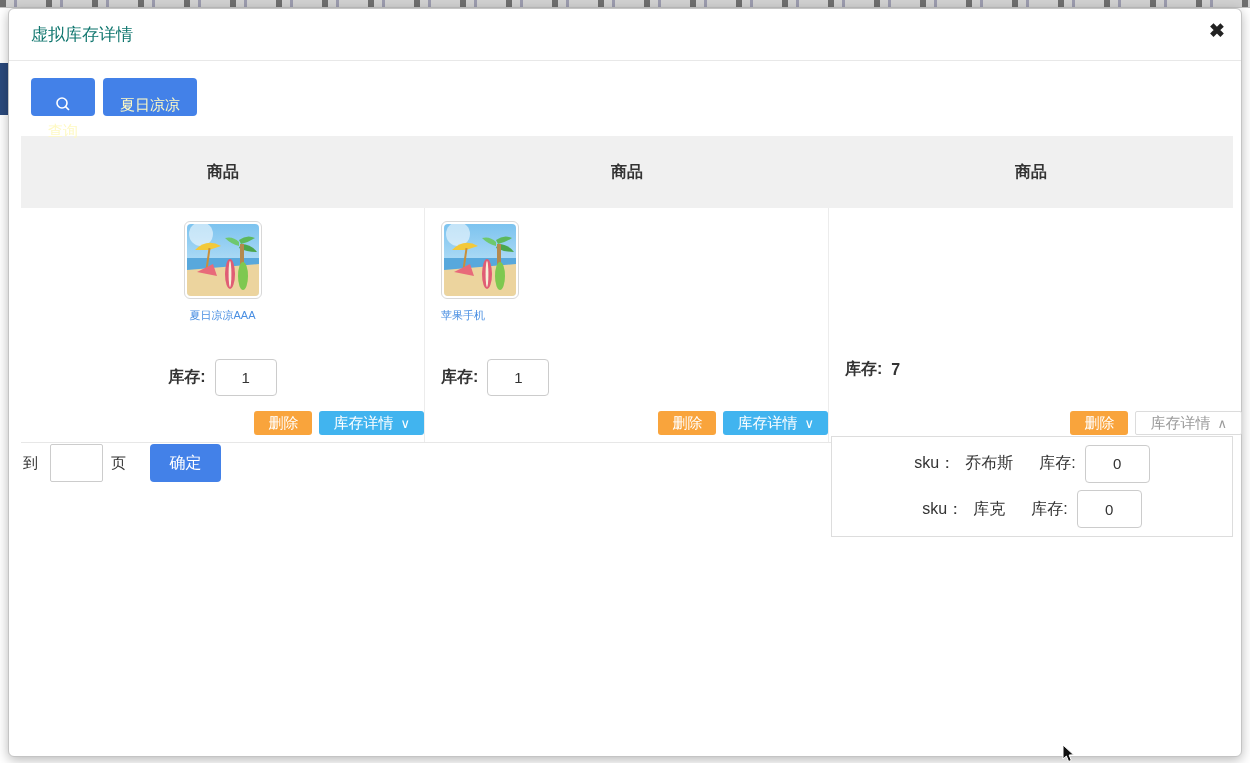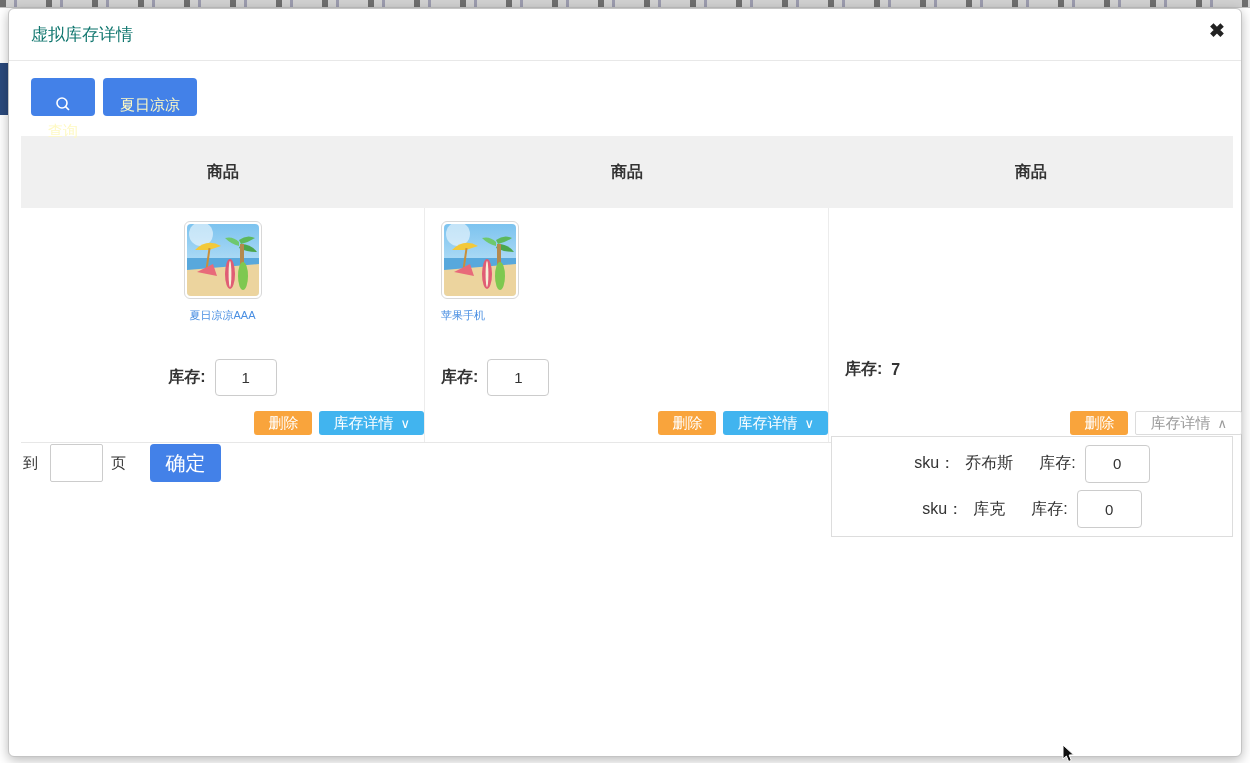--- a/index.html
+++ b/index.html
@@ -76,21 +76,21 @@
   .sku-stock-label { margin-left:26px; font-size:16px; }
   .sku-input { width:65px; height:38px; margin-left:9px; border:1px solid #ccc;
     border-radius:4px; text-align:center; font-size:15px; color:#333; }
 
   
   .pager { position:absolute; left:14px; top:435px; display:flex; align-items:center; }
   .pager-text { font-size:15px; color:#333; }
   .page-input { width:53px; height:38px; margin:0 8px 0 12px; border:1px solid #ccc;
     border-radius:2px; text-align:center; font-size:15px; }
   .btn-confirm { margin-left:24px; width:71px; height:38px; border:none; border-radius:4px;
-    background:var(--primary,#4381e8); color:#fff; font-size:20px; cursor:pointer; }
+    background:var(--primary,#4381e8); color:#fff; font-size:16px; cursor:pointer; }
 
   .mouse-cursor { position:absolute; left:1062px; top:745px; z-index:9; }
 </style>
 </head>
 <body>
 
 <div class="top-strip"></div>
 <div class="left-sliver"></div>
 
 <div class="modal">

